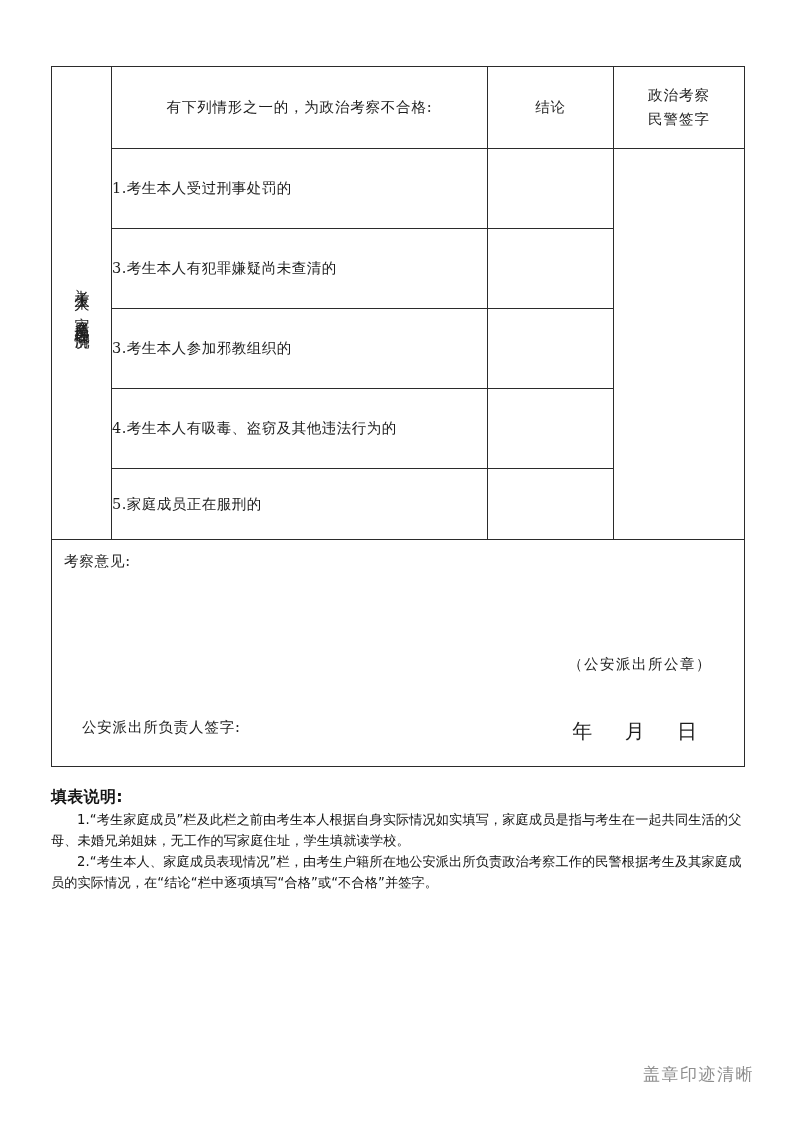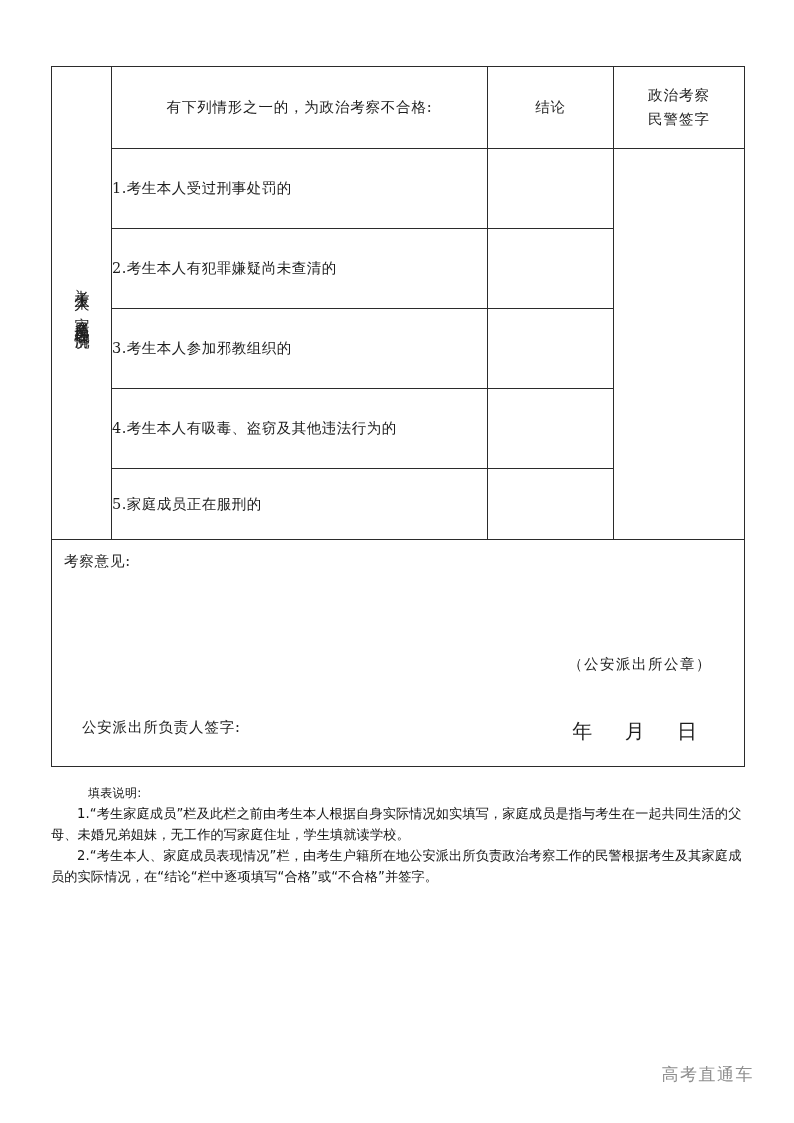--- a/index.html
+++ b/index.html
@@ -124,25 +124,24 @@
     position: absolute;
     left: 51px;
     top: 784px;
     width: 700px;
     font-family: "DejaVu Sans", "Liberation Sans", sans-serif;
     font-size: 13.2px;
     line-height: 1.58;
     color: #141414;
   }
   .instr-title {
-    font-weight: normal;
-    font-size: 12px;
+    font-weight: bold;
+    font-size: 16px;
     letter-spacing: 0.3px;
     margin-bottom: 1px;
-    margin-left: 37px;
   }
   .instr-item {
     text-indent: 26px;
     letter-spacing: 0.1px;
   }
 
   
   .watermark {
     position: absolute;
     right: 40px;
@@ -177,21 +176,21 @@
       </td>
     </tr>
 
     <tr>
       <td class="item-cell">1.考生本人受过刑事处罚的</td>
       <td class="blank-cell"></td>
       <td rowspan="5" class="blank-cell"></td>
     </tr>
 
     <tr>
-      <td class="item-cell">2.考生本人有犯罪嫌疑尚未查清的</td>
+      <td class="item-cell">3.考生本人有犯罪嫌疑尚未查清的</td>
       <td class="blank-cell"></td>
     </tr>
 
     <tr>
       <td class="item-cell">3.考生本人参加邪教组织的</td>
       <td class="blank-cell"></td>
     </tr>
 
     <tr>
       <td class="item-cell">4.考生本人有吸毒、盗窃及其他违法行为的</td>
@@ -217,13 +216,13 @@
     </tr>
   </tbody>
 </table>
 
 <div class="instructions">
   <div class="instr-title">填表说明:</div>
   <div class="instr-item">1.“考生家庭成员”栏及此栏之前由考生本人根据自身实际情况如实填写，家庭成员是指与考生在一起共同生活的父母、未婚兄弟姐妹，无工作的写家庭住址，学生填就读学校。</div>
   <div class="instr-item">2.“考生本人、家庭成员表现情况”栏，由考生户籍所在地公安派出所负责政治考察工作的民警根据考生及其家庭成员的实际情况，在“结论“栏中逐项填写“合格”或“不合格”并签字。</div>
 </div>
 
-<div class="watermark">高考直通车</div>
+<div class="watermark">盖章印迹清晰</div>
 
 </body></html>

